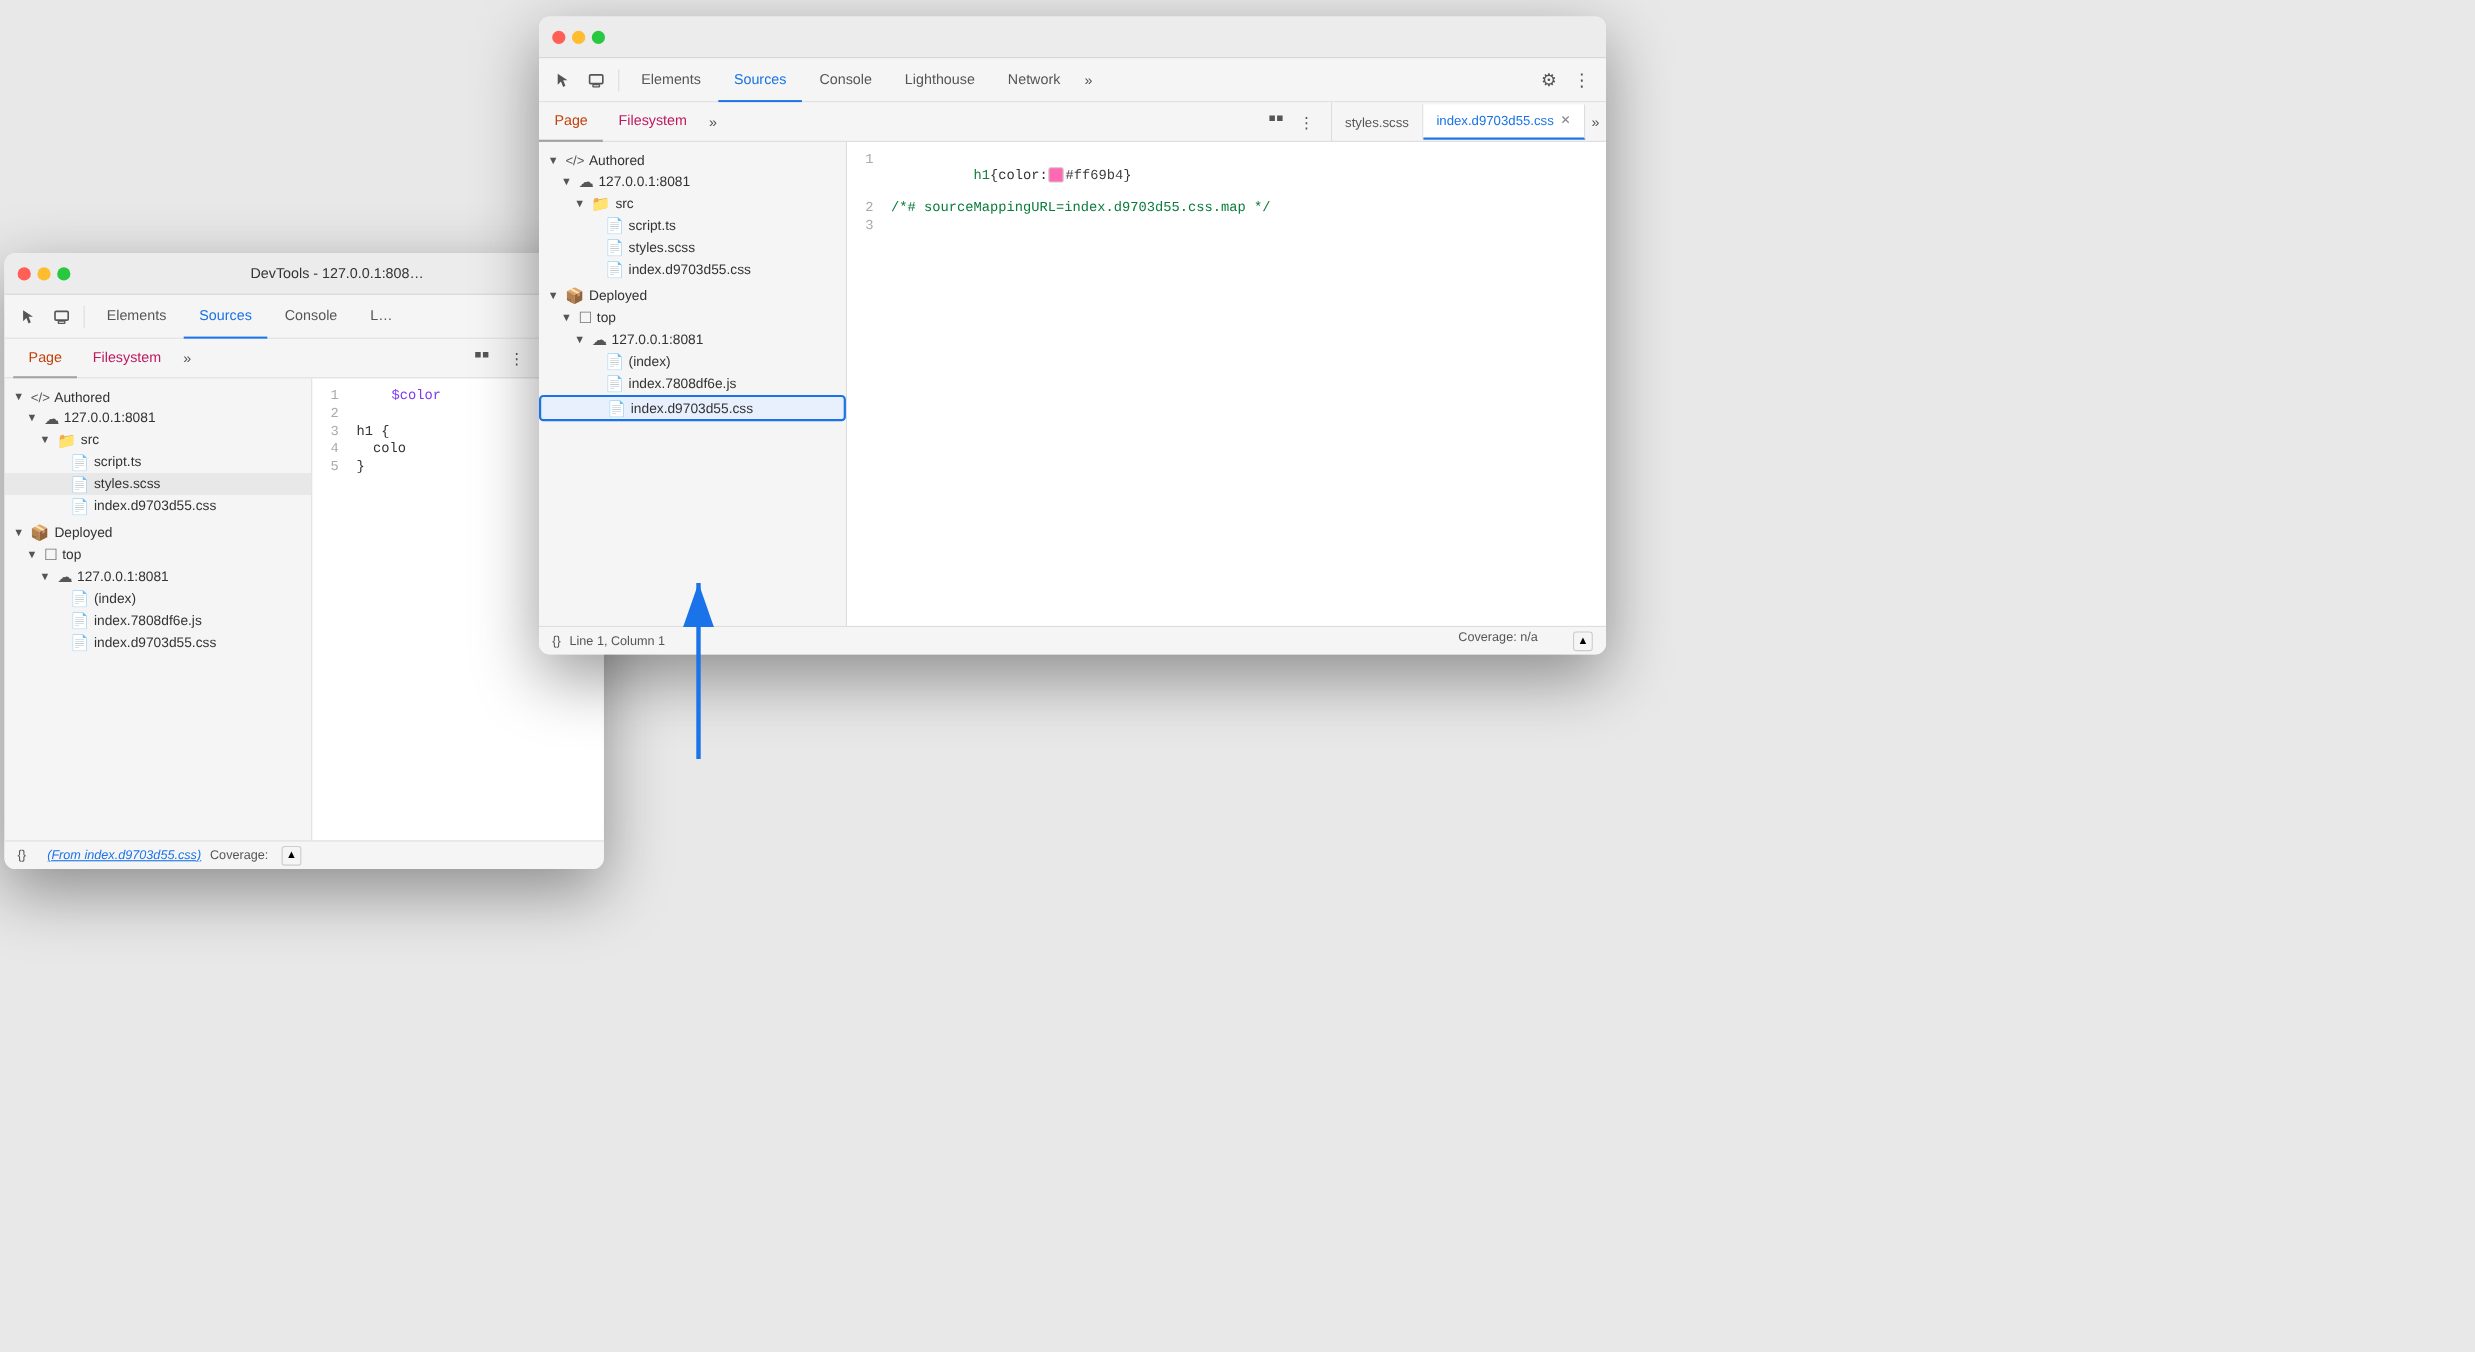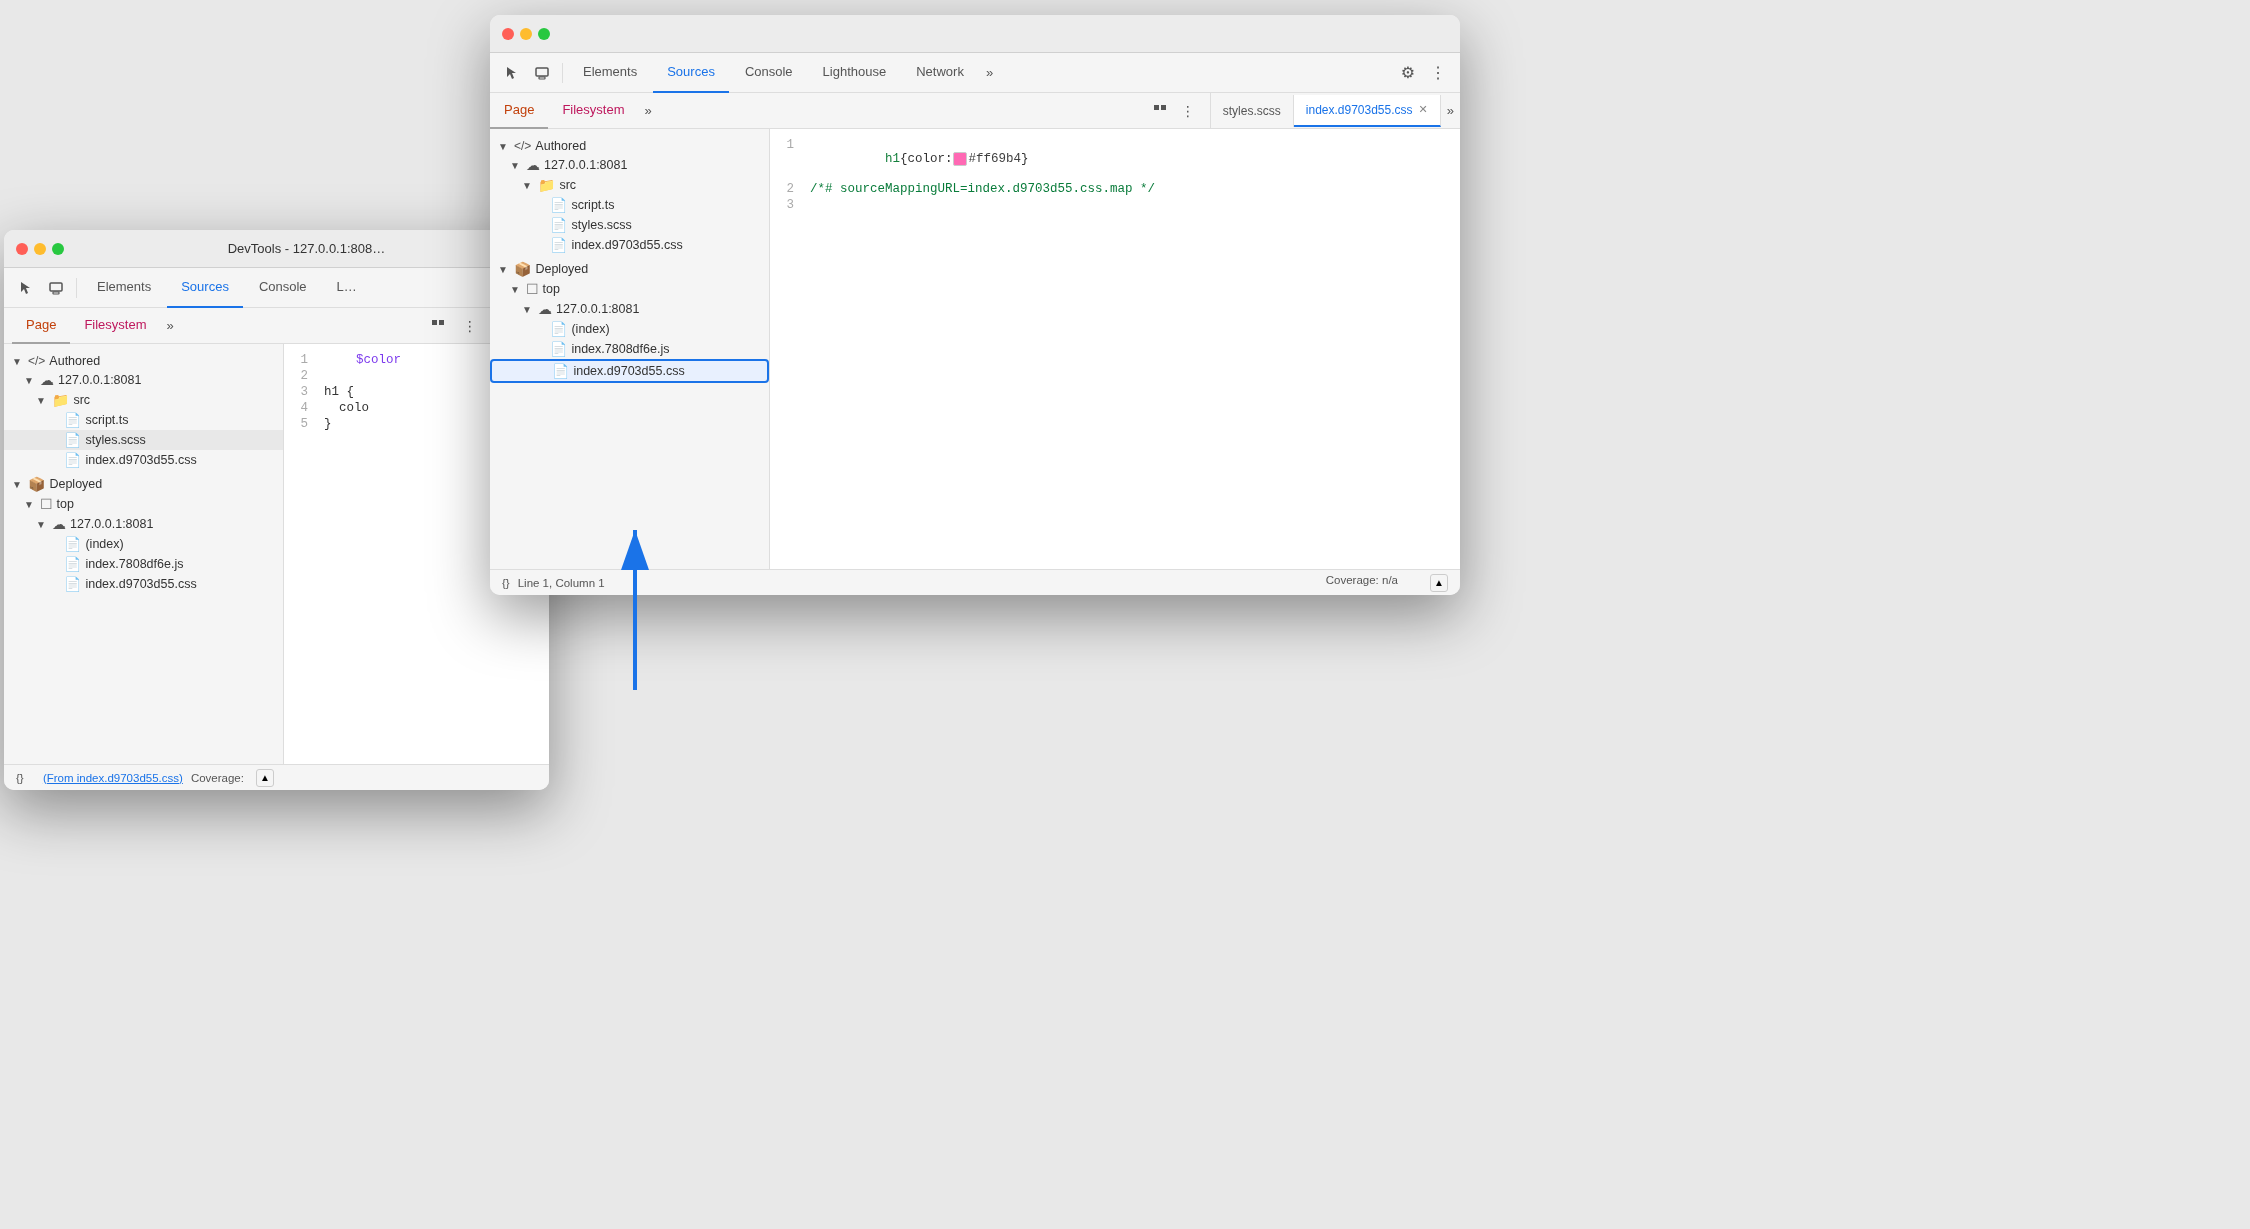--- a/index.html
+++ b/index.html
@@ -248,20 +248,21 @@
       font-size: 11.5px;
       color: #555;
       gap: 8px;
       flex-shrink: 0;
     }
 
     .status-link {
       color: #1a73e8;
       text-decoration: underline;
       cursor: pointer;
+      font-style: italic;
     }
 
     .status-right {
       margin-left: auto;
       display: flex;
       gap: 32px;
     }
 
     
     #window-back {

